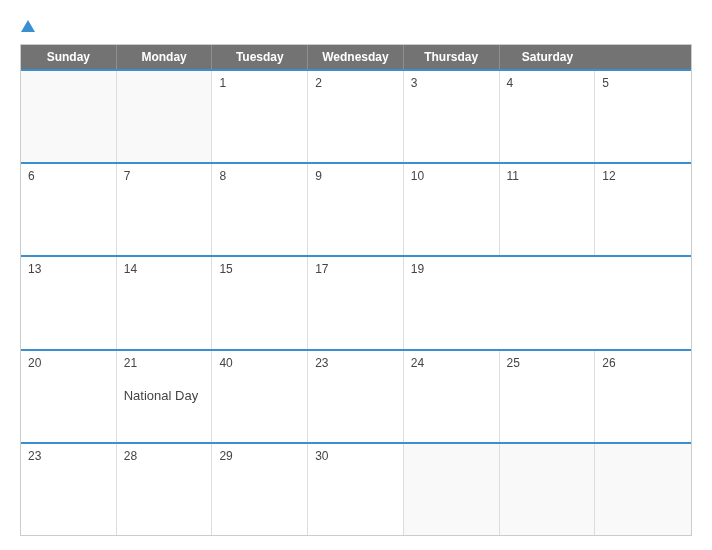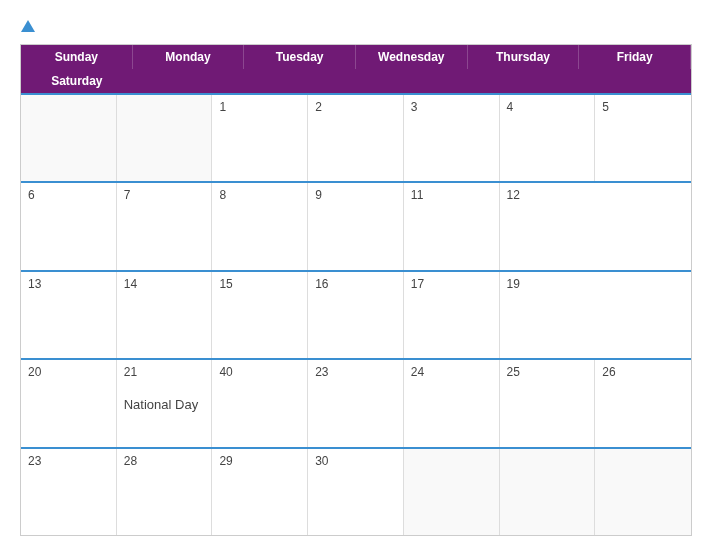--- a/index.html
+++ b/index.html
@@ -72,22 +72,22 @@
     .calendar {
       flex: 1;
       display: flex;
       flex-direction: column;
       border: 1px solid #ccc;
     }
 
     
     .day-headers {
       display: grid;
-      grid-template-columns: repeat(6, 1fr);
-      background: #701a75;
+      grid-template-columns: repeat(7, 1fr);
+      background: #737373;
     }
 
     .day-header {
       color: #fff;
       font-size: 12px;
       font-weight: bold;
       text-align: center;
       padding: 5px 0;
       border-right: 1px solid rgba(255,255,255,0.2);
     }
@@ -150,21 +150,20 @@
   </div>
 
   <div class="calendar">
 
     <div class="day-headers">
       <div class="day-header">Sunday</div>
       <div class="day-header">Monday</div>
       <div class="day-header">Tuesday</div>
       <div class="day-header">Wednesday</div>
       <div class="day-header">Thursday</div>
-      <div class="day-header">Friday</div>
       <div class="day-header">Saturday</div>
     </div>
 
     <div class="weeks" id="calendar-weeks">
     <div class="week-row">
           <div class="day-cell empty"></div>
           <div class="day-cell empty"></div>
           <div class="day-cell">
             <span class="day-number">1</span>
           </div>
@@ -188,38 +187,38 @@
           <div class="day-cell">
             <span class="day-number">7</span>
           </div>
           <div class="day-cell">
             <span class="day-number">8</span>
           </div>
           <div class="day-cell">
             <span class="day-number">9</span>
           </div>
           <div class="day-cell">
+            <span class="day-number">10</span>
+          </div>
+          <div class="day-cell">
             <span class="day-number">11</span>
           </div>
           <div class="day-cell">
             <span class="day-number">12</span>
           </div>
         </div>
         <div class="week-row">
           <div class="day-cell">
             <span class="day-number">13</span>
           </div>
           <div class="day-cell">
             <span class="day-number">14</span>
           </div>
           <div class="day-cell">
             <span class="day-number">15</span>
-          </div>
-          <div class="day-cell">
-            <span class="day-number">16</span>
           </div>
           <div class="day-cell">
             <span class="day-number">17</span>
           </div>
           <div class="day-cell">
             <span class="day-number">19</span>
           </div>
         </div>
         <div class="week-row">
           <div class="day-cell">

